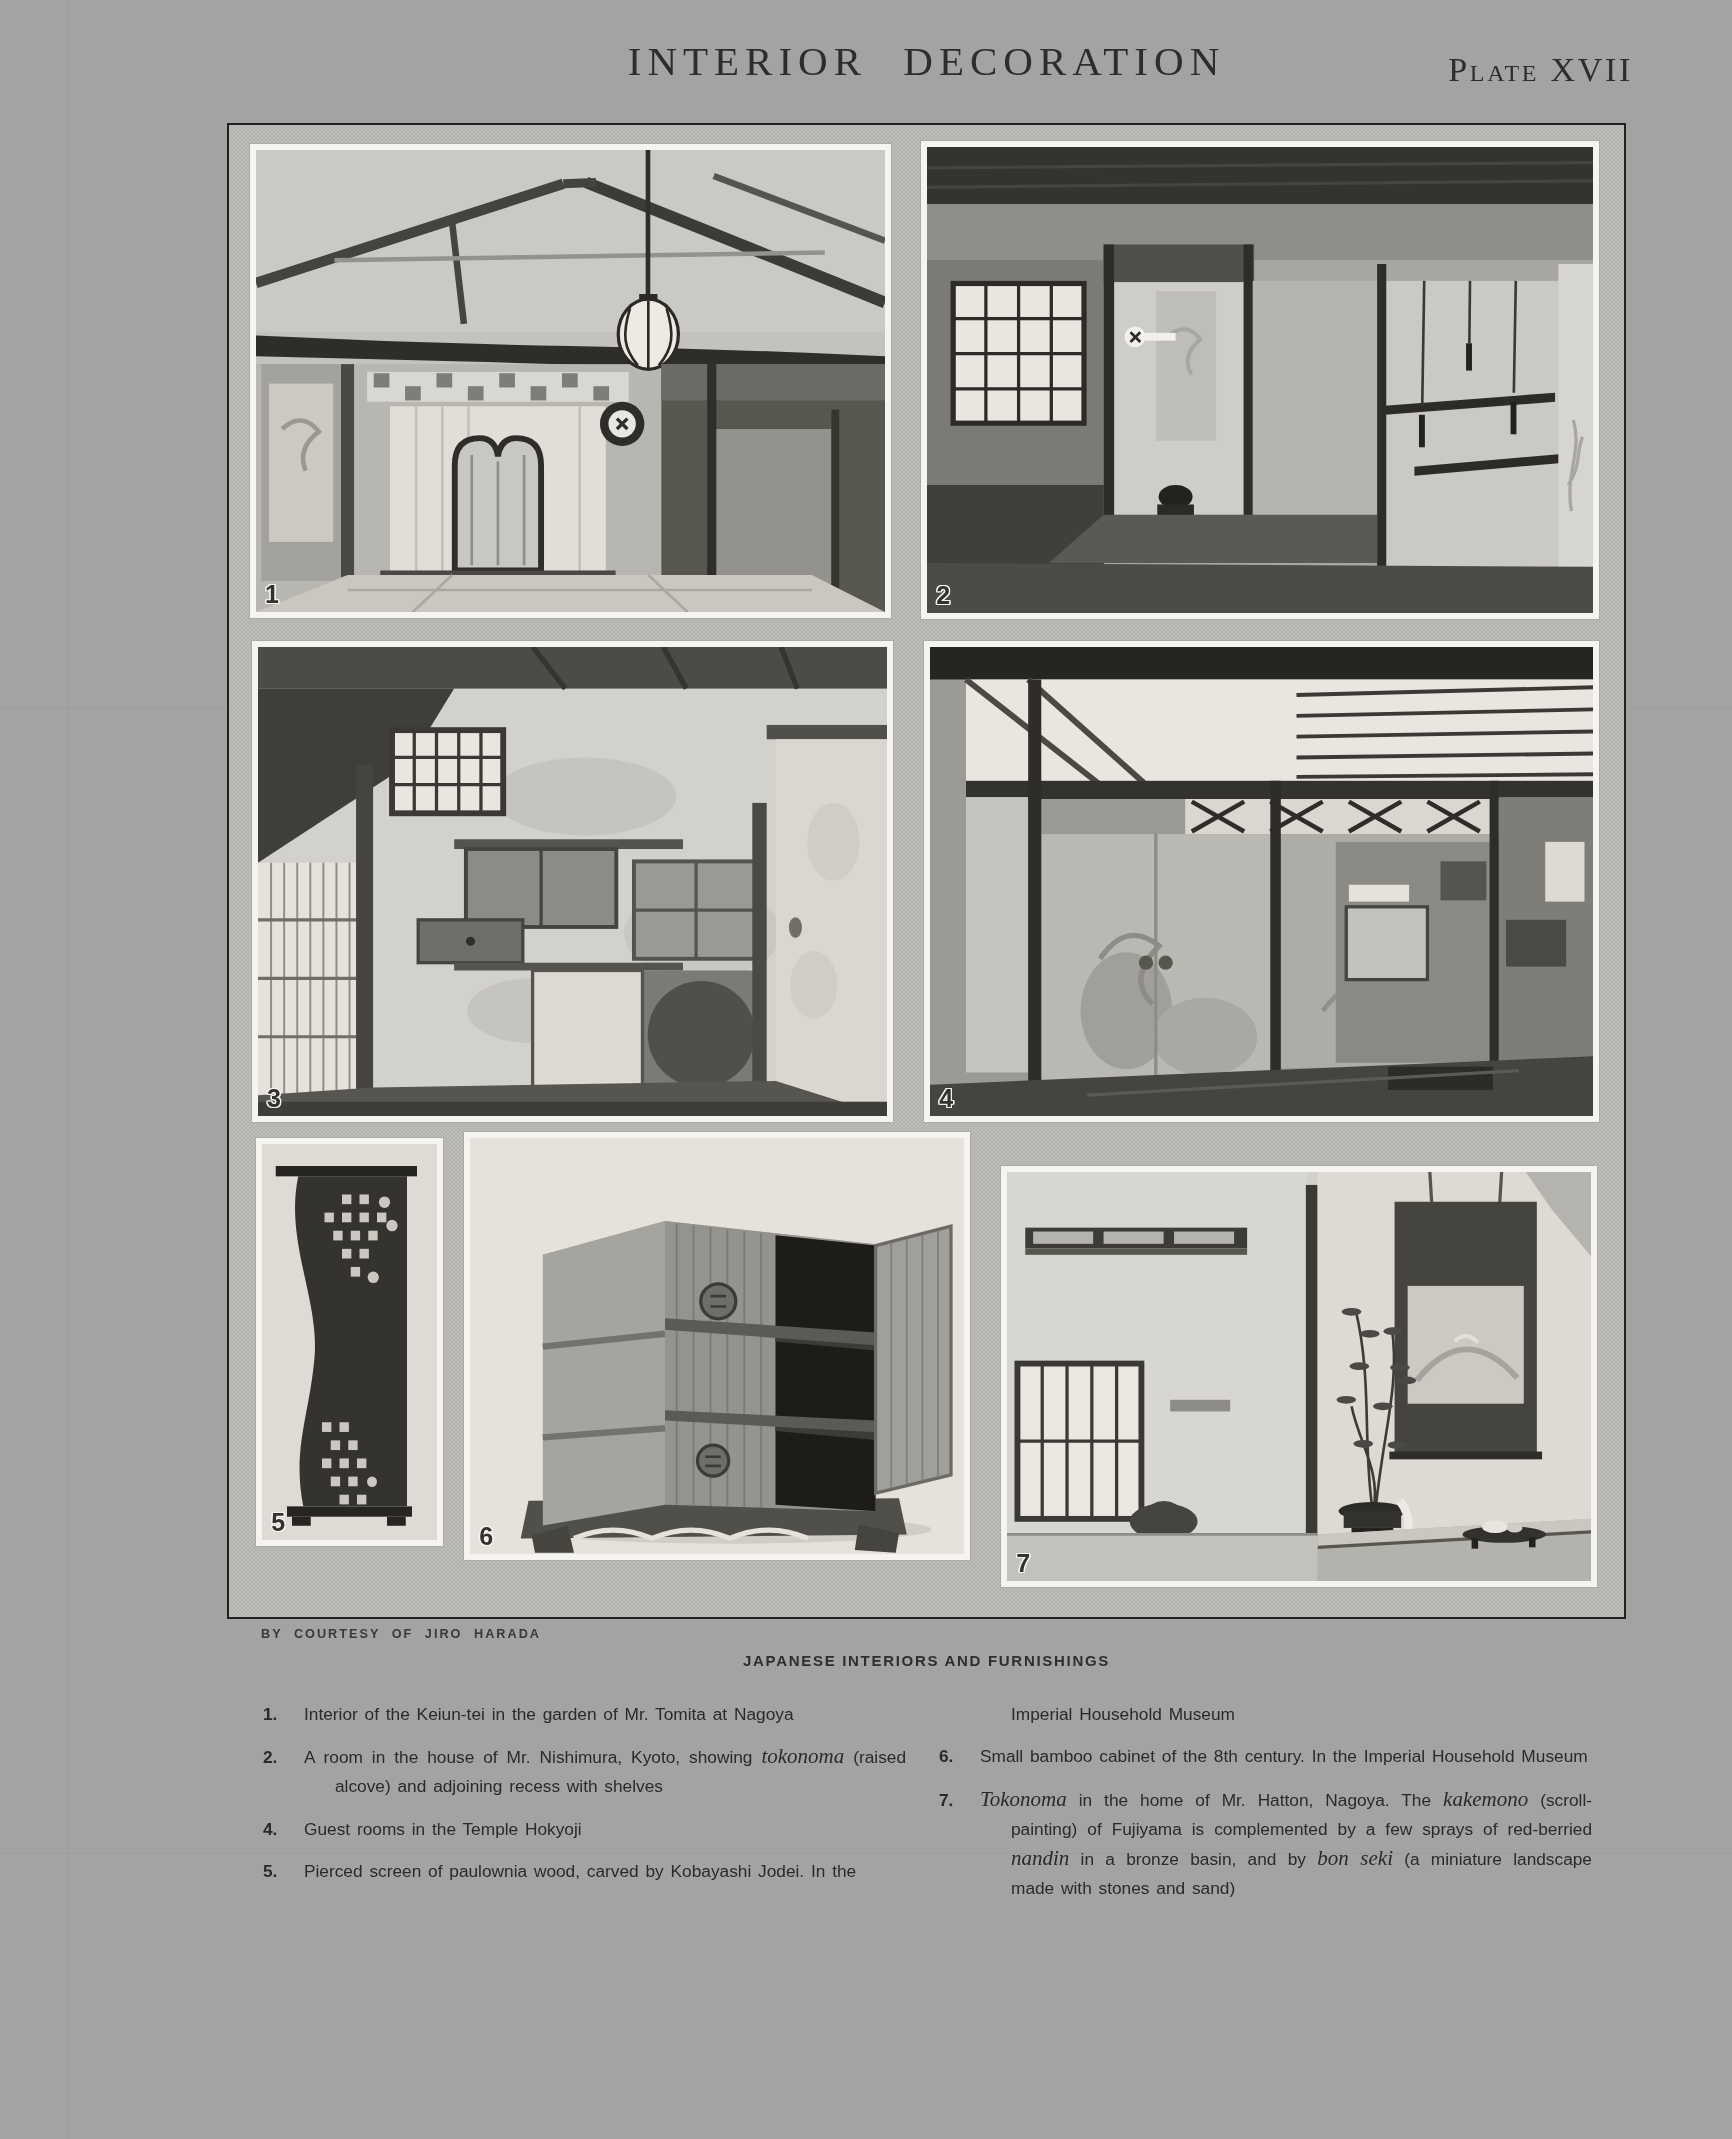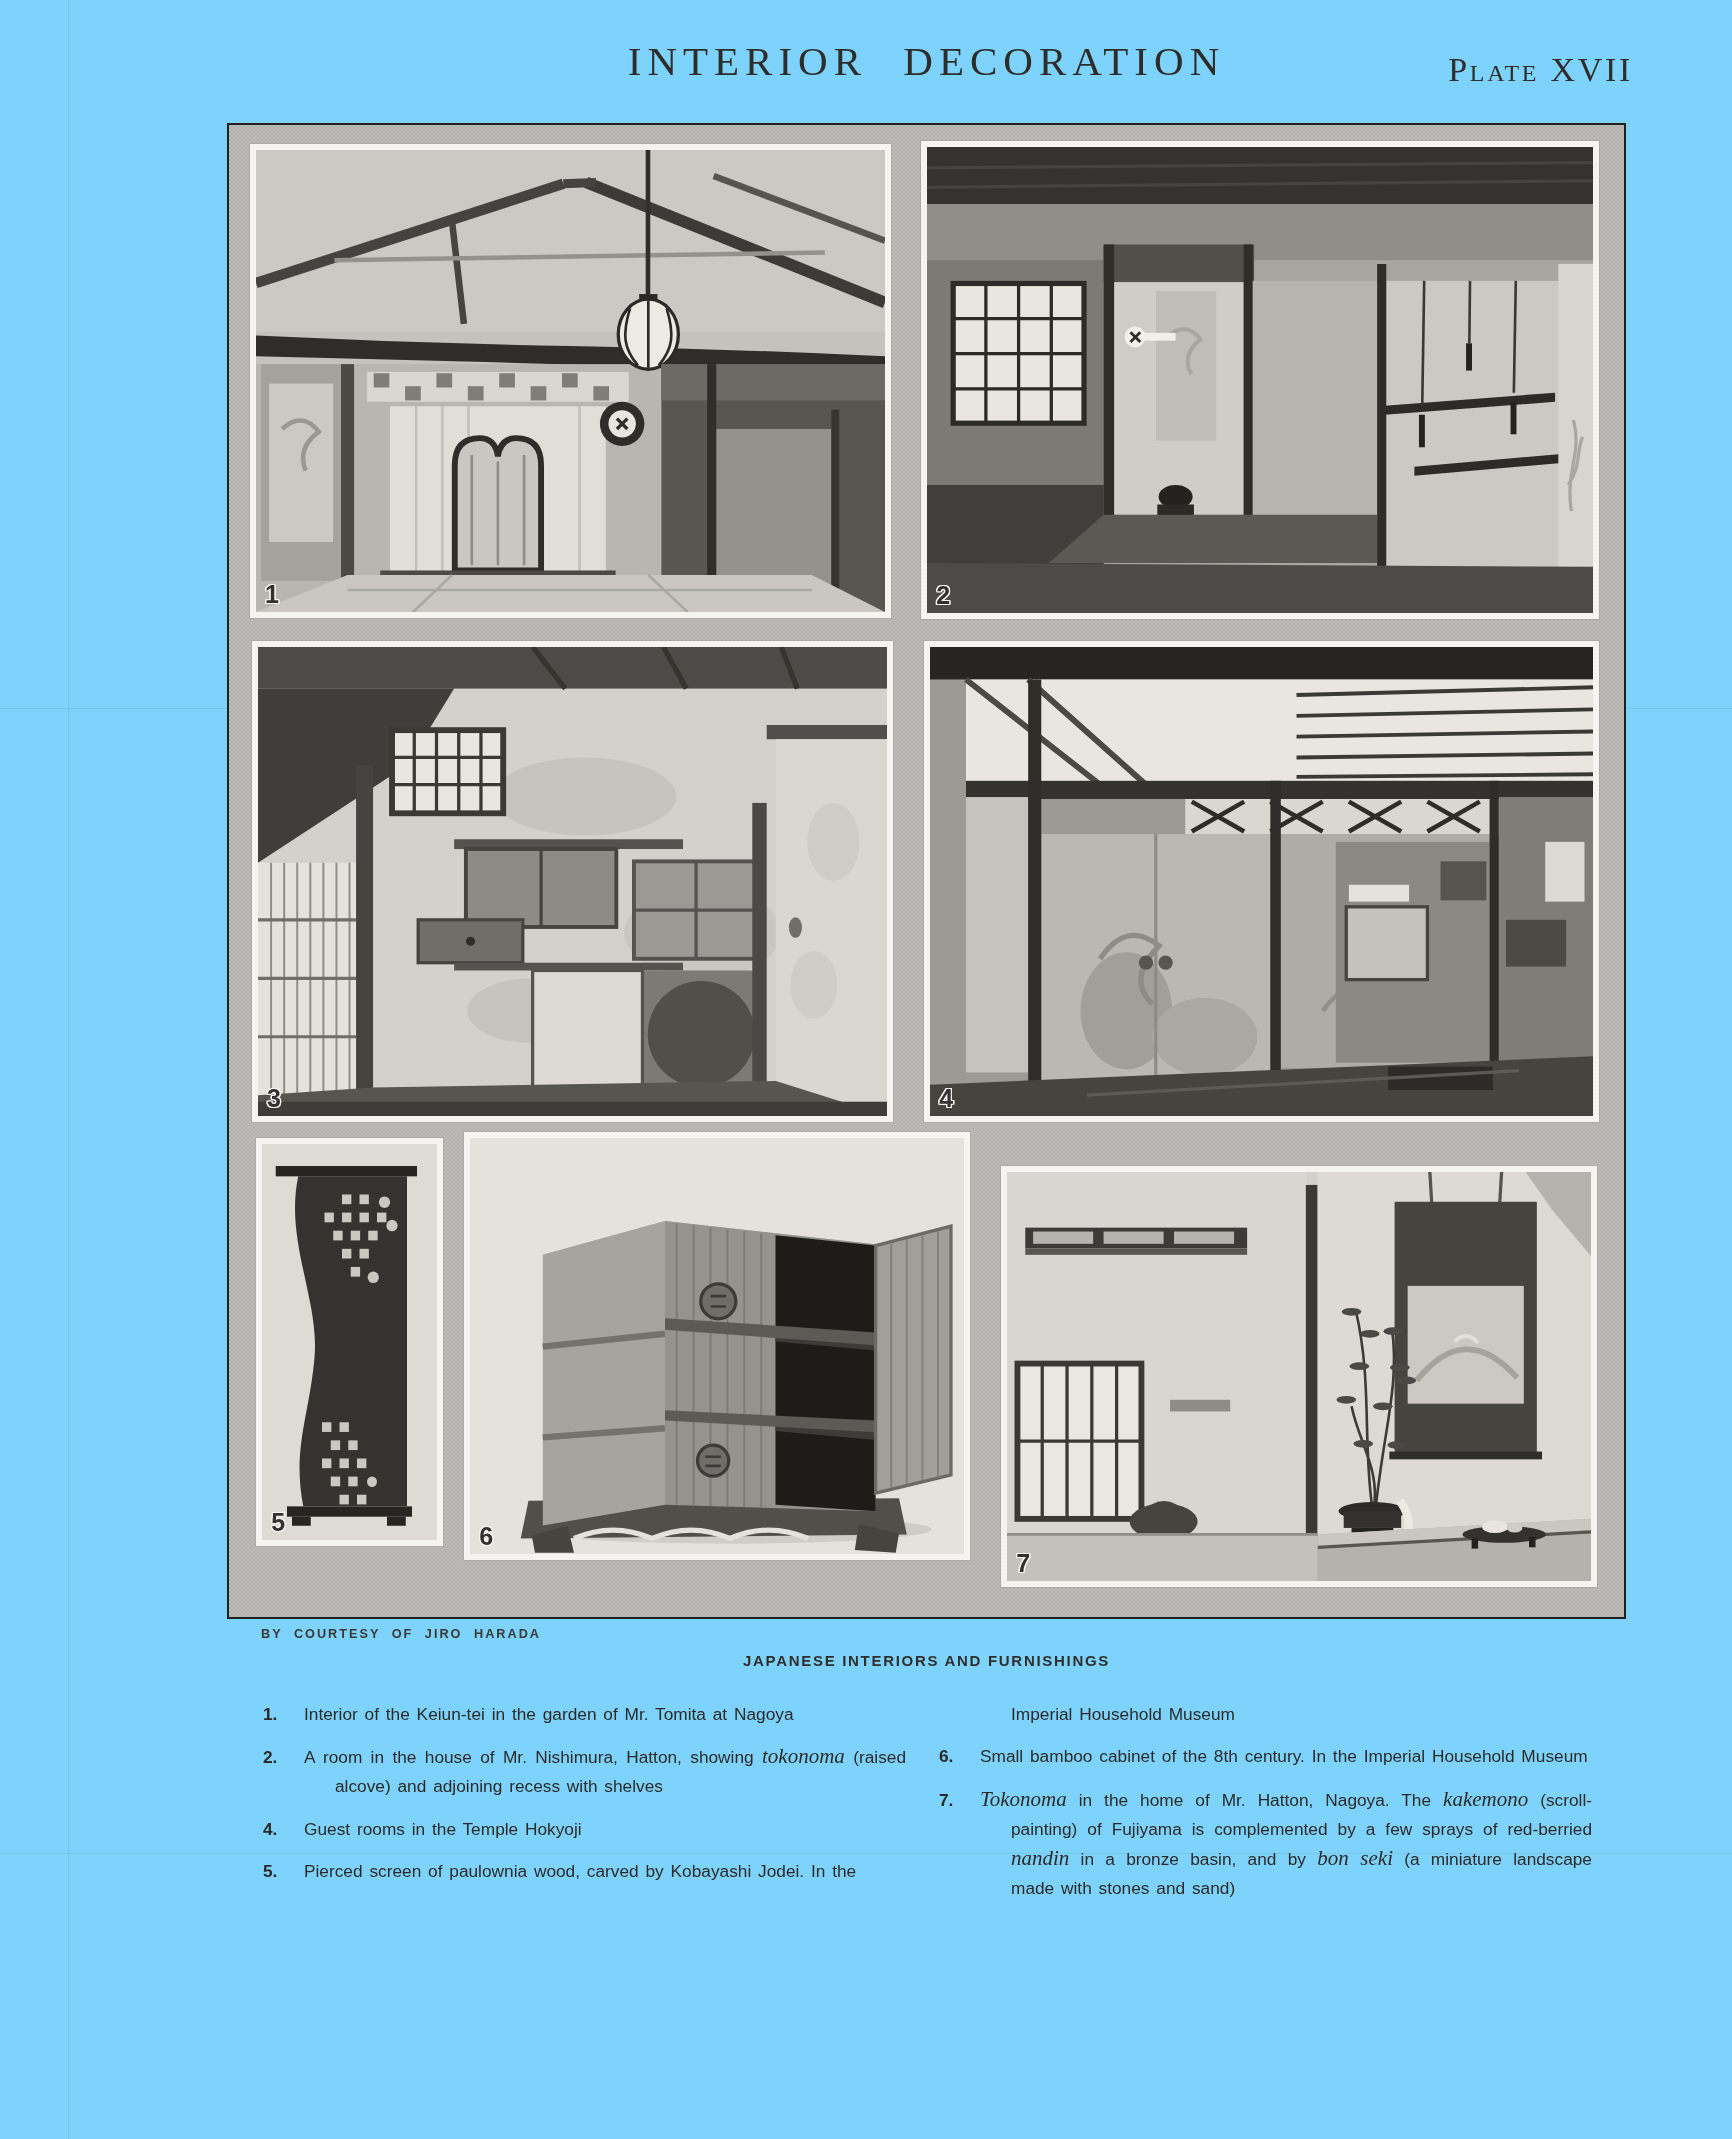--- a/index.html
+++ b/index.html
@@ -1,16 +1,16 @@
 <!DOCTYPE html>
 <html style="font-size:10.7px"><head>
 <meta charset="utf-8">
 <style>
   html,body{margin:0;padding:0;background:#dededb;}
-  .page{position:relative;width:1732px;height:2140px;background:#7dd3fc;overflow:hidden;
+  .page{position:relative;width:1732px;height:2140px;background:#a3a3a3;overflow:hidden;
         font-family:"Liberation Sans",sans-serif;color:#2c2b29;}
   
   .artifact{position:absolute;pointer-events:none;}
   .artifact.v{left:68px;top:0;width:1.3px;height:2140px;background:rgba(110,108,102,.15);}
   .artifact.h1{left:0;top:708px;width:1732px;height:1.3px;background:rgba(110,108,102,.12);}
   .artifact.h2{left:0;top:1853px;width:1732px;height:1.3px;background:rgba(110,108,102,.12);}
 
   .title{position:absolute;left:227px;top:37px;width:1399px;text-align:center;
          font-family:"Liberation Serif","DejaVu Serif",serif;font-size:41px;font-weight:400;
          letter-spacing:6px;word-spacing:20px;color:#2e2d2a;}
@@ -393,21 +393,21 @@
     </figure>
 
   </div>
 
   <div class="courtesy">BY COURTESY OF JIRO HARADA</div>
   <div class="cap-heading">JAPANESE INTERIORS AND FURNISHINGS</div>
 
   <div class="captions">
     <div class="cap-col left">
         <p class="cap-item"><span class="cap-num">1.</span><span>Interior of the Keiun-tei in the garden of Mr. Tomita at Nagoya</span></p>
-        <p class="cap-item"><span class="cap-num">2.</span><span>A room in the house of Mr. Nishimura, Hatton, showing </span><i>tokonoma</i><span> (raised alcove) and adjoining recess with shelves</span></p>
+        <p class="cap-item"><span class="cap-num">2.</span><span>A room in the house of Mr. Nishimura, Kyoto, showing </span><i>tokonoma</i><span> (raised alcove) and adjoining recess with shelves</span></p>
         <p class="cap-item"><span class="cap-num">4.</span><span>Guest rooms in the Temple Hokyoji</span></p>
         <p class="cap-item"><span class="cap-num">5.</span><span>Pierced screen of paulownia wood, carved by Kobayashi Jodei. In the</span></p>
       </div>
     <div class="cap-col right">
         <p class="cap-item cont"><span>Imperial Household Museum</span></p>
         <p class="cap-item"><span class="cap-num">6.</span><span>Small bamboo cabinet of the 8th century. In the Imperial Household Museum</span></p>
         <p class="cap-item"><span class="cap-num">7.</span><i>Tokonoma</i><span> in the home of Mr. Hatton, Nagoya. The </span><i>kakemono</i><span> (scroll-painting) of Fujiyama is complemented by a few sprays of red-berried </span><i>nandin</i><span> in a bronze basin, and by </span><i>bon seki</i><span> (a miniature landscape made with stones and sand)</span></p>
       </div>
   </div>
 

